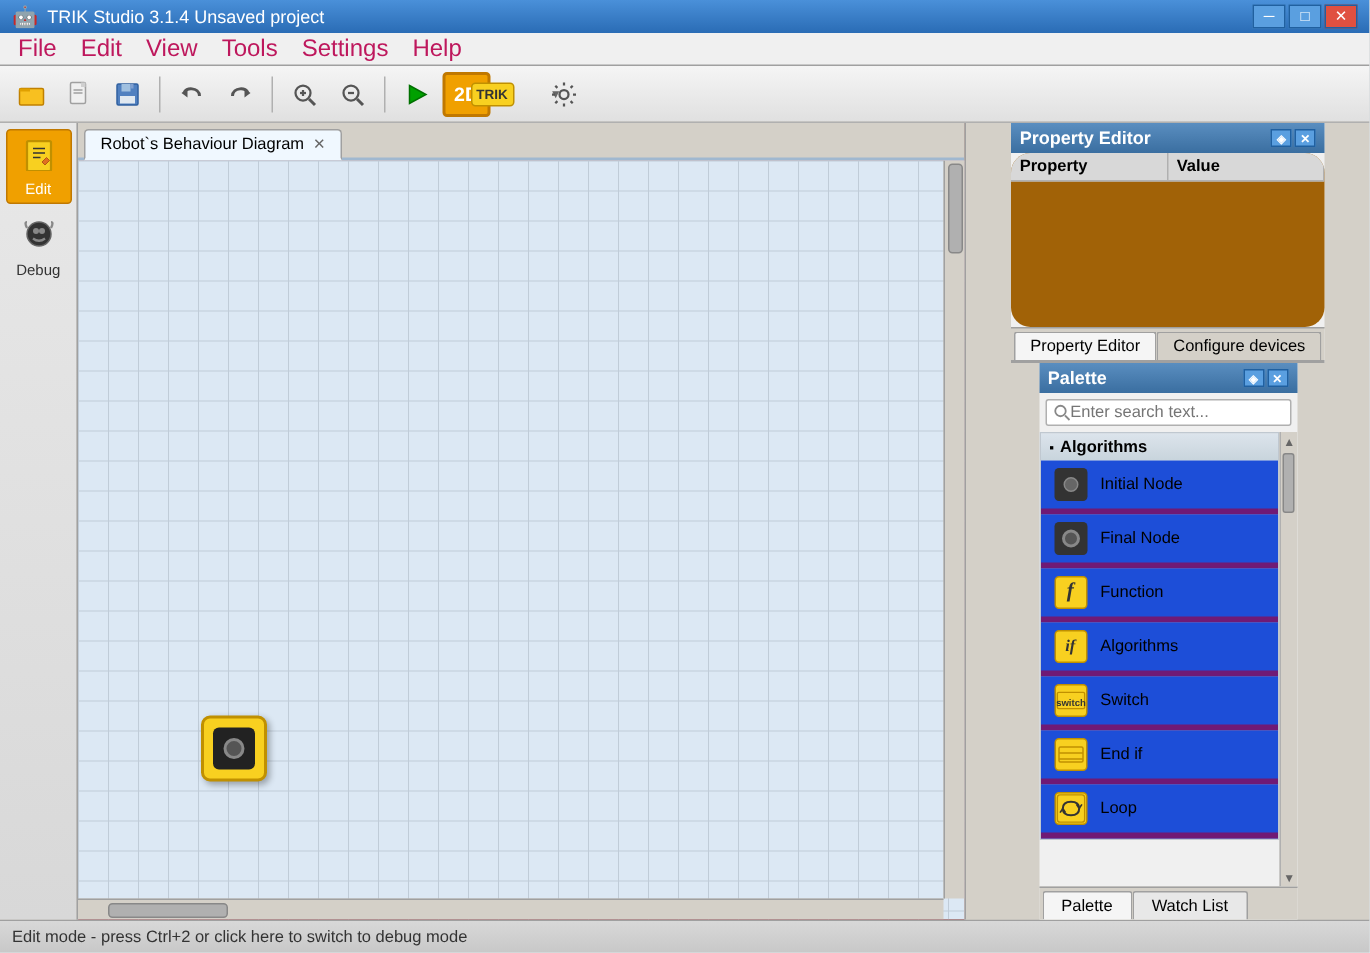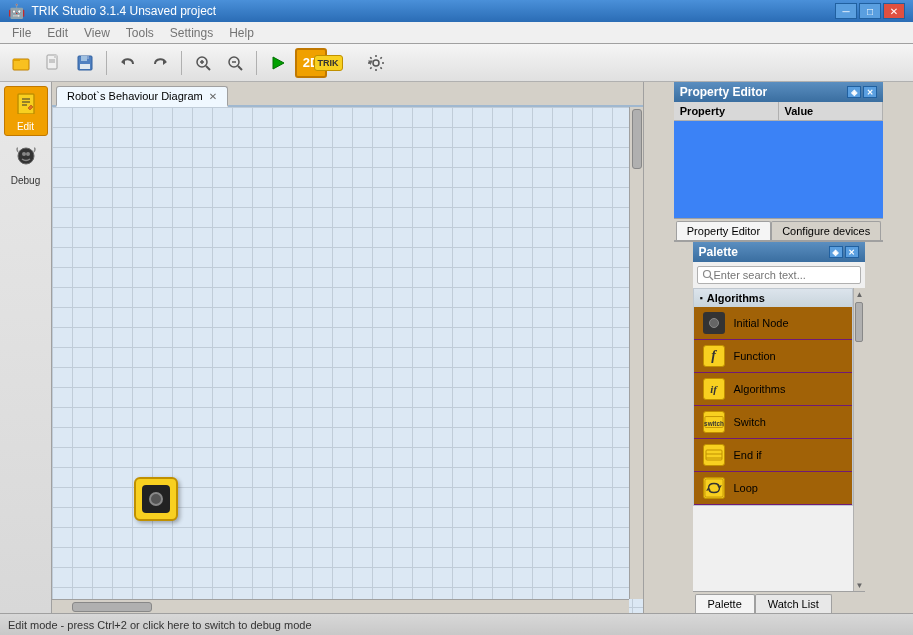--- a/index.html
+++ b/index.html
@@ -30,22 +30,22 @@
       background: #f0f0f0;
       border-bottom: 1px solid #a0a0a0;
       height: 22px;
       display: flex;
       align-items: center;
       padding: 0 4px;
     }
     .menu-item {
       padding: 2px 8px;
       cursor: pointer;
-      font-size: 12px;
-      color: #737373;
+      font-size: 16px;
+      color: #be185d;
     }
 
     
     #toolbar {
       background: linear-gradient(to bottom, #f5f5f5, #e0e0e0);
       border-bottom: 1px solid #b0b0b0;
       height: 38px;
       display: flex;
       align-items: center;
       padding: 0 6px;
@@ -200,21 +200,21 @@
       background: linear-gradient(to bottom, #5a8ec0, #3a6ea0);
       color: white;
       padding: 3px 6px;
       font-size: 12px;
       font-weight: bold;
       display: flex; align-items: center;
     }
     .panel-title-bar .panel-controls { margin-left: auto; display: flex; gap: 2px; }
     .panel-ctrl-btn { width: 14px; height: 12px; background: #5a9fe0; border: 1px solid #2060a0; font-size: 8px; color: white; display: flex; align-items: center; justify-content: center; cursor: pointer; }
 
-    .prop-table { flex: 1; background: #3b82f6; overflow: hidden; }
+    .prop-table { flex: 1; background: #a16207; overflow: hidden; border-radius: 13px; }
     .prop-header { display: grid; grid-template-columns: 1fr 1fr; background: #d8d8d8; border-bottom: 1px solid #b0b0b0; }
     .prop-col { padding: 3px 6px; font-size: 11px; font-weight: bold; border-right: 1px solid #b0b0b0; }
 
     
     #prop-tabs {
       display: flex;
       background: #d4d0c8;
       border-top: 1px solid #a0a0a0;
       padding: 2px 2px 0 2px;
     }
@@ -259,22 +259,22 @@
       cursor: pointer;
       background: linear-gradient(to bottom, #dce4ec, #c8d4dc);
     }
     .category-header .expand-icon { margin-right: 4px; font-size: 9px; }
     .palette-item {
       display: flex; align-items: center;
       padding: 4px 8px;
       font-size: 11px;
       cursor: pointer;
       gap: 8px;
-      background: #a16207;
-      border-bottom: 1px solid #701a75;
+      background: #1d4ed8;
+      border-bottom: 4px solid #701a75;
     }
     .palette-icon {
       width: 24px; height: 24px;
       display: flex; align-items: center; justify-content: center;
       flex-shrink: 0;
     }
 
     
     #palette-bottom-tabs {
       display: flex;
@@ -577,20 +577,28 @@
               <span>Algorithms</span>
             </div>
 
             <div class="palette-item">
               <div class="palette-icon">
                 <div class="icon-initial-node">
                     <div class="icon-initial-dot"></div>
                   </div>
               </div>
               <span>Initial Node</span>
+            </div>
+            <div class="palette-item">
+              <div class="palette-icon">
+                <div class="icon-final-node">
+                    <div class="icon-final-inner"></div>
+                  </div>
+              </div>
+              <span>Final Node</span>
             </div>
             <div class="palette-item">
               <div class="palette-icon">
                 <div class="icon-function">
                     <span style="font-family: serif; font-style: italic;">f</span>
                   </div>
               </div>
               <span>Function</span>
             </div>
             <div class="palette-item">

